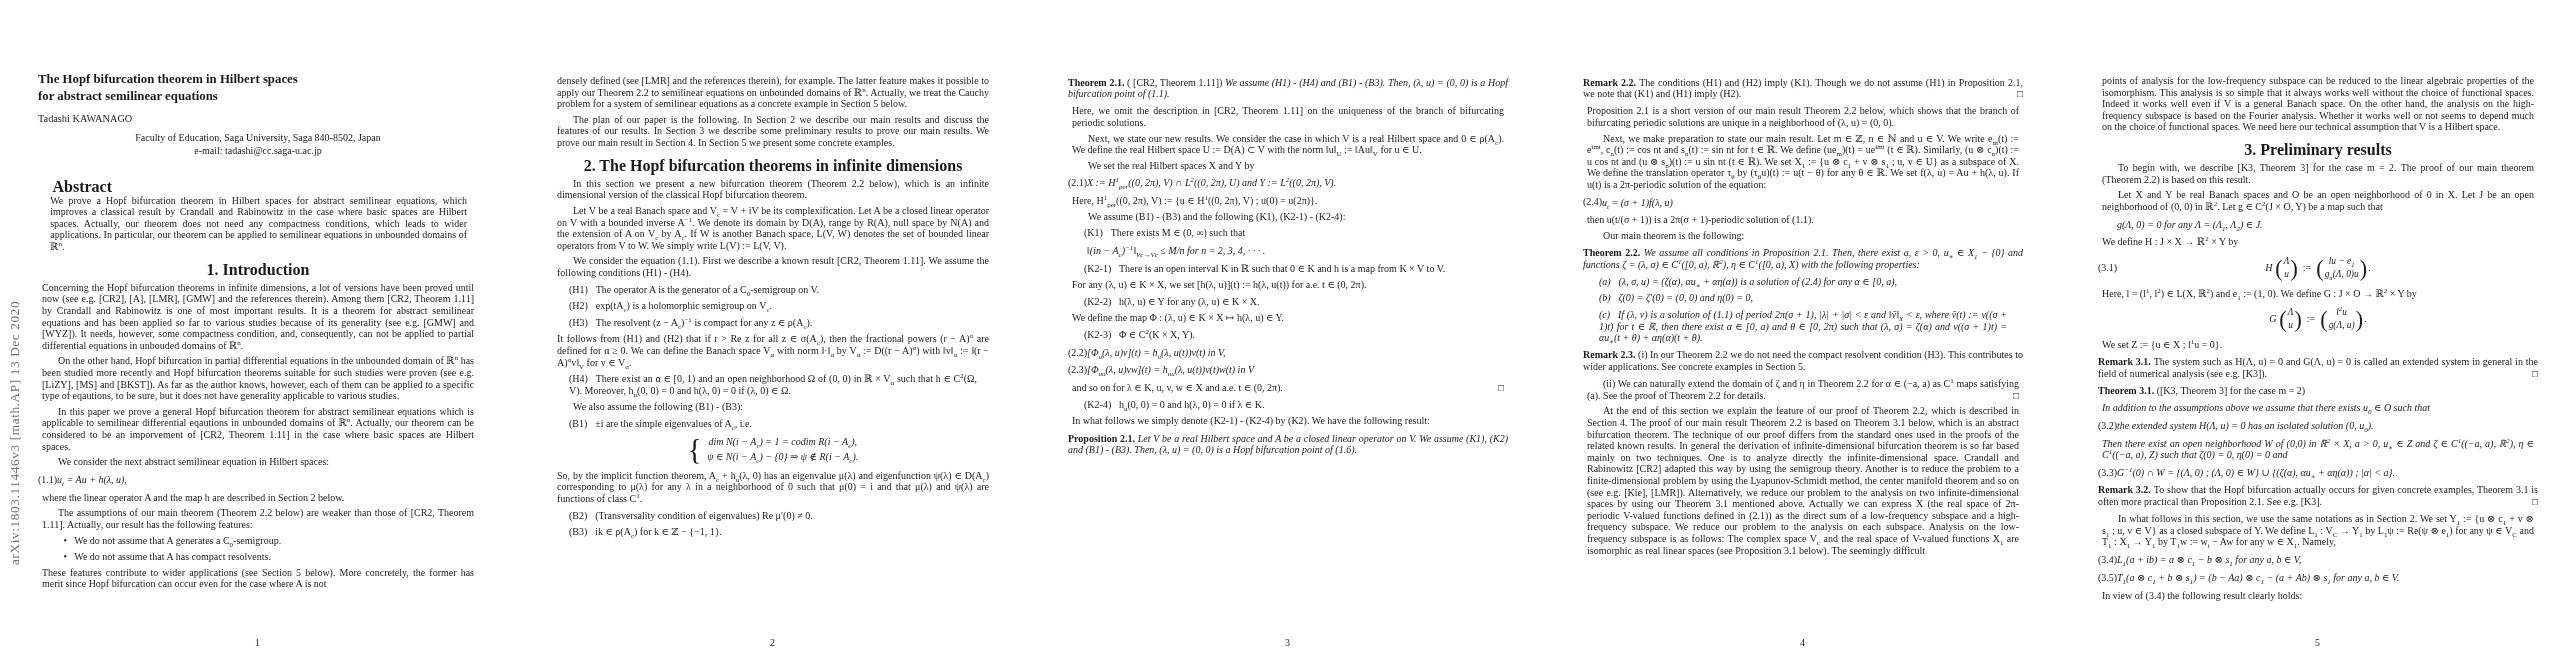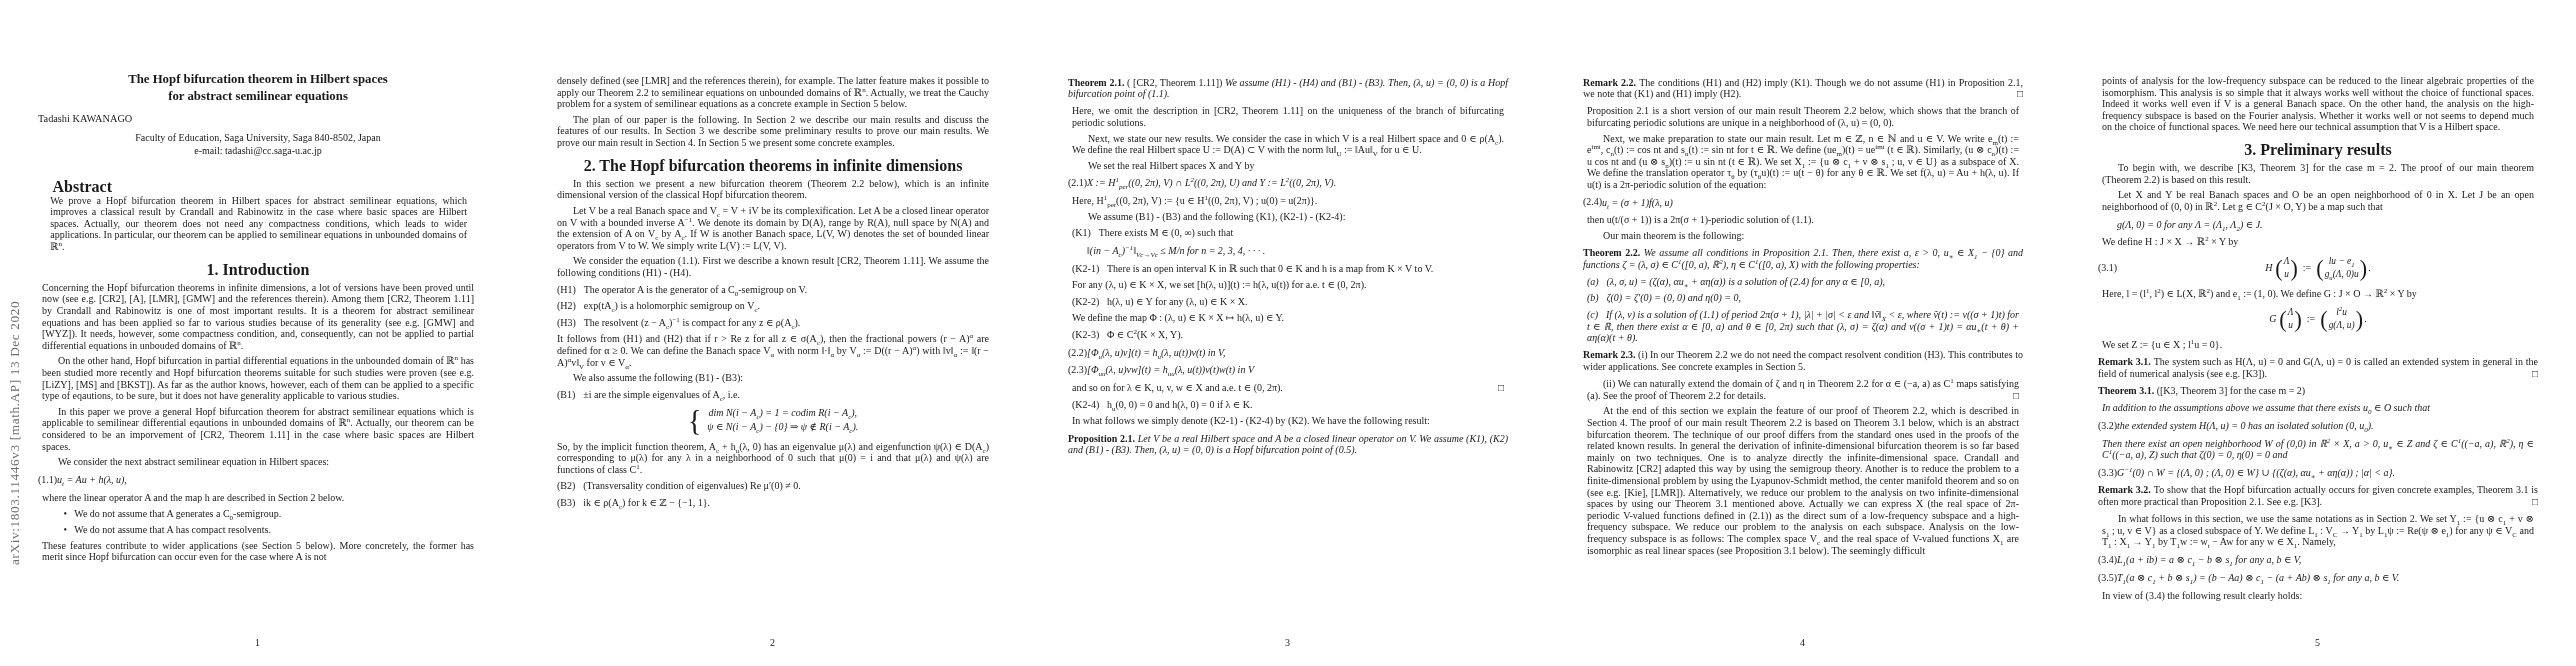--- a/index.html
+++ b/index.html
@@ -9,27 +9,27 @@
   }
   .page{
     position:relative;width:515px;height:667px;box-sizing:border-box;
     padding:71px 37px 0 38px;overflow:hidden;background:#ffffff;flex:0 0 auto;
   }
   .content{font-size:10px;line-height:11.6px;text-align:justify;}
   sub,sup{font-size:70%;line-height:0;}
   .p{margin:4px;}
   .p.ind{text-indent:1.6em;}
   .it{font-style:italic;}
-  .title{font-size:12.8px;font-weight:bold;text-align:center;line-height:1.32;margin:0 0 7.8px;}
+  .title{font-size:12.8px;font-weight:bold;line-height:1.32;margin:0 0 7.8px;}
   .author{text-align:left;margin:0 0 6.7px;font-size:10.3px;}
   .affil{text-align:center;font-size:10px;line-height:1.35;margin:0 0 23px;}
   .abshead{font-weight:bold;margin:0 0 2.2px 14.5px;font-size:16px;}
   .abs{margin:0 11px 0 12.2px;}
   .h2{font-weight:bold;text-align:center;font-size:16px;margin:11px 0 6.7px;text-indent:0;font-family:Liberation Serif, serif;}
-  .cond{margin:5px 4px;}
+  .cond{margin:5px 16px;}
   .condno{margin-right:7.8px;}
   .eq{position:relative;margin:6.1px 0;padding:0 19px;text-align:left;text-indent:0;}
   .eqno{position:absolute;left:0;top:50%;transform:translateY(-50%);font-style:normal;}
   .f{font-style:italic;}
   .bullet{margin:4.4px 0 4.4px 25.6px;display:flex;text-align:left;}
   .bmark{margin-right:7.2px;}
   .cases{display:flex;justify-content:center;align-items:center;margin:5.6px 0;}
   .brace{font-size:29px;font-weight:400;transform:scaleY(1.02);line-height:1;margin-right:5.6px;}
   .crow{font-style:italic;line-height:1.45;text-align:center;}
   .thm{margin:5.6px 0;}
@@ -67,20 +67,21 @@
       </div>
       <div class="abshead">Abstract</div>
       <div class="abs p">We prove a Hopf bifurcation theorem in Hilbert spaces for abstract semilinear equations, which improves a classical result by Crandall and Rabinowitz in the case where basic spaces are Hilbert spaces. Actually, our theorem does not need any compactness conditions, which leads to wider applications. In particular, our theorem can be applied to semilinear equations in unbounded domains of ℝ<sup>n</sup>.</div>
       <div class="h2">1. Introduction</div>
       <div class="p">Concerning the Hopf bifurcation theorems in infinite dimensions, a lot of versions have been proved until now (see e.g. [CR2], [A], [LMR], [GMW] and the references therein). Among them [CR2, Theorem 1.11] by Crandall and Rabinowitz is one of most important results. It is a theorem for abstract semilinear equations and has been applied so far to various studies because of its generality (see e.g. [GMW] and [WYZ]). It needs, however, some compactness condition, and, consequently, can not be applied to partial differential equations in unbouded domains of ℝ<sup>n</sup>.</div>
       <div class="p ind">On the other hand, Hopf bifurcation in partial differential equations in the unbounded domain of ℝ<sup>n</sup> has been studied more recently and Hopf bifurcation theorems suitable for such studies were proven (see e.g. [LiZY], [MS] and [BKST]). As far as the author knows, however, each of them can be applied to a specific type of eqautions, to be sure, but it does not have generality applicable to various studies.</div>
       <div class="p ind">In this paper we prove a general Hopf bifurcation theorem for abstract semilinear equations which is applicable to semilinear differential eqautions in unbounded domains of ℝ<sup>n</sup>. Actually, our theorem can be considered to be an imporvement of [CR2, Theorem 1.11] in the case where basic spaces are Hilbert spaces.</div>
       <div class="p ind">We consider the next abstract semilinear equation in Hilbert spaces:</div>
       <div class="eq"><span class="eqno">(1.1)</span><span class="f">u<sub>t</sub> = Au + h(λ, u),</span></div>
       <div class="p">where the linear operator A and the map h are described in Section 2 below.</div>
+      <div class="p ind">The assumptions of our main theorem (Theorem 2.2 below) are weaker than those of [CR2, Theorem 1.11]. Actually, our result has the following features:</div>
       <div class="bullet">
         <span class="bmark">•</span>
         <span>We do not assume that A generates a C<sub>0</sub>-semigroup.</span>
       </div>
       <div class="bullet">
         <span class="bmark">•</span>
         <span>We do not assume that A has compact resolvents.</span>
       </div>
       <div class="p">These features contribute to wider applications (see Section 5 below). More concretely, the former has merit since Hopf bifurcation can occur even for the case where A is not</div>
     </div>
@@ -91,20 +92,21 @@
       <div class="p">densely defined (see [LMR] and the references therein), for example. The latter feature makes it possible to apply our Theorem 2.2 to semilinear equations on unbounded domains of ℝ<sup>n</sup>. Actually, we treat the Cauchy problem for a system of semilinear equations as a concrete example in Section 5 below.</div>
       <div class="p ind">The plan of our paper is the following. In Section 2 we describe our main results and discuss the features of our results. In Section 3 we describe some preliminary results to prove our main results. We prove our main result in Section 4. In Section 5 we present some concrete examples.</div>
       <div class="h2">2. The Hopf bifurcation theorems in infinite dimensions</div>
       <div class="p ind">In this section we present a new bifurcation theorem (Theorem 2.2 below), which is an infinite dimensional version of the classical Hopf bifurcation theorem.</div>
       <div class="p ind">Let V be a real Banach space and V<sub>c</sub> = V + iV be its complexification. Let A be a closed linear operator on V with a bounded inverse A<sup>−1</sup>. We denote its domain by D(A), range by R(A), null space by N(A) and the extension of A on V<sub>c</sub> by A<sub>c</sub>. If W is another Banach space, L(V, W) denotes the set of bounded linear operators from V to W. We simply write L(V) := L(V, V).</div>
       <div class="p ind">We consider the equation (1.1). First we describe a known result [CR2, Theorem 1.11]. We assume the following conditions (H1) - (H4).</div>
       <div class="cond"><span class="condno">(H1)</span>The operator A is the generator of a C<sub>0</sub>-semigroup on V.</div>
       <div class="cond"><span class="condno">(H2)</span>exp(tA<sub>c</sub>) is a holomorphic semigroup on V<sub>c</sub>.</div>
       <div class="cond"><span class="condno">(H3)</span>The resolvent (z − A<sub>c</sub>)<sup>−1</sup> is compact for any z ∈ ρ(A<sub>c</sub>).</div>
       <div class="p">It follows from (H1) and (H2) that if r &gt; Re z for all z ∈ σ(A<sub>c</sub>), then the fractional powers (r − A)<sup>α</sup> are defined for α ≥ 0. We can define the Banach space V<sub>α</sub> with norm ‖·‖<sub>α</sub> by V<sub>α</sub> := D((r − A)<sup>α</sup>) with ‖v‖<sub>α</sub> := ‖(r − A)<sup>α</sup>v‖<sub>V</sub> for v ∈ V<sub>α</sub>.</div>
+      <div class="cond"><span class="condno">(H4)</span>There exist an α ∈ [0, 1) and an open neighborhood Ω of (0, 0) in ℝ × V<sub>α</sub> such that h ∈ C<sup>2</sup>(Ω, V). Moreover, h<sub>u</sub>(0, 0) = 0 and h(λ, 0) = 0 if (λ, 0) ∈ Ω.</div>
       <div class="p ind">We also assume the following (B1) - (B3):</div>
       <div class="cond"><span class="condno">(B1)</span>±i are the simple eigenvalues of A<sub>c</sub>, i.e.</div>
       <div class="cases">
         <span class="brace">{</span>
         <span>
           <div class="crow">dim N(i − A<sub>c</sub>) = 1 = codim R(i − A<sub>c</sub>),</div>
           <div class="crow">ψ ∈ N(i − A<sub>c</sub>) − {0} ⇒ ψ ∉ R(i − A<sub>c</sub>).</div>
         </span>
       </div>
       <div class="p">So, by the implicit function theorem, A<sub>c</sub> + h<sub>u</sub>(λ, 0) has an eigenvalue μ(λ) and eigenfunction ψ(λ) ∈ D(A<sub>c</sub>) corresponding to μ(λ) for any λ in a neighborhood of 0 such that μ(0) = i and that μ(λ) and ψ(λ) are functions of class C<sup>1</sup>.</div>
@@ -127,21 +129,21 @@
       <div class="cond"><span class="condno">(K2-1)</span>There is an open interval K in ℝ such that 0 ∈ K and h is a map from K × V to V.</div>
       <div class="p">For any (λ, u) ∈ K × X, we set [h(λ, u)](t) := h(λ, u(t)) for a.e. t ∈ (0, 2π).</div>
       <div class="cond"><span class="condno">(K2-2)</span>h(λ, u) ∈ Y for any (λ, u) ∈ K × X.</div>
       <div class="p">We define the map Φ : (λ, u) ∈ K × X ↦ h(λ, u) ∈ Y.</div>
       <div class="cond"><span class="condno">(K2-3)</span>Φ ∈ C<sup>2</sup>(K × X, Y).</div>
       <div class="eq"><span class="eqno">(2.2)</span><span class="f">[Φ<sub>u</sub>(λ, u)v](t) = h<sub>u</sub>(λ, u(t))v(t) in V,</span></div>
       <div class="eq"><span class="eqno">(2.3)</span><span class="f">[Φ<sub>uu</sub>(λ, u)vw](t) = h<sub>uu</sub>(λ, u(t))v(t)w(t) in V</span></div>
       <div class="p">and so on for λ ∈ K, u, v, w ∈ X and a.e. t ∈ (0, 2π).<span class="qed">□</span></div>
       <div class="cond"><span class="condno">(K2-4)</span>h<sub>u</sub>(0, 0) = 0 and h(λ, 0) = 0 if λ ∈ K.</div>
       <div class="p">In what follows we simply denote (K2-1) - (K2-4) by (K2). We have the following result:</div>
-      <div class="thm"><span class="lab">Proposition 2.1.&nbsp;</span><span class="body">Let V be a real Hilbert space and A be a closed linear operator on V. We assume (K1), (K2) and (B1) - (B3). Then, (λ, u) = (0, 0) is a Hopf bifurcation point of (0.5).</span></div>
+      <div class="thm"><span class="lab">Proposition 2.1.&nbsp;</span><span class="body">Let V be a real Hilbert space and A be a closed linear operator on V. We assume (K1), (K2) and (B1) - (B3). Then, (λ, u) = (0, 0) is a Hopf bifurcation point of (1.6).</span></div>
     </div>
   <div class="pagenum">3</div>
 </div>
 <div class="page">
   <div class="content">
       <div class="rem"><span class="lab">Remark 2.2.&nbsp;</span><span>The conditions (H1) and (H2) imply (K1). Though we do not assume (H1) in Proposition 2.1, we note that (K1) and (H1) imply (H2).</span><span class="qed">□</span></div>
       <div class="p">Proposition 2.1 is a short version of our main result Theorem 2.2 below, which shows that the branch of bifurcating periodic solutions are unique in a neighborhood of (λ, u) = (0, 0).</div>
       <div class="p ind">Next, we make preparation to state our main result. Let m ∈ ℤ, n ∈ ℕ and u ∈ V. We write e<sub>m</sub>(t) := e<sup>imt</sup>, c<sub>n</sub>(t) := cos nt and s<sub>n</sub>(t) := sin nt for t ∈ ℝ. We define (ue<sub>m</sub>)(t) = ue<sup>imt</sup> (t ∈ ℝ). Similarly, (u ⊗ c<sub>n</sub>)(t) := u cos nt and (u ⊗ s<sub>n</sub>)(t) := u sin nt (t ∈ ℝ). We set X<sub>1</sub> := {u ⊗ c<sub>1</sub> + v ⊗ s<sub>1</sub> ; u, v ∈ U} as a subspace of X. We define the translation operator τ<sub>θ</sub> by (τ<sub>θ</sub>u)(t) := u(t − θ) for any θ ∈ ℝ. We set f(λ, u) = Au + h(λ, u). If u(t) is a 2π-periodic solution of the equation:</div>
       <div class="eq"><span class="eqno">(2.4)</span><span class="f">u<sub>t</sub> = (σ + 1)f(λ, u)</span></div>
       <div class="p">then u(t/(σ + 1)) is a 2π(σ + 1)-periodic solution of (1.1).</div>

